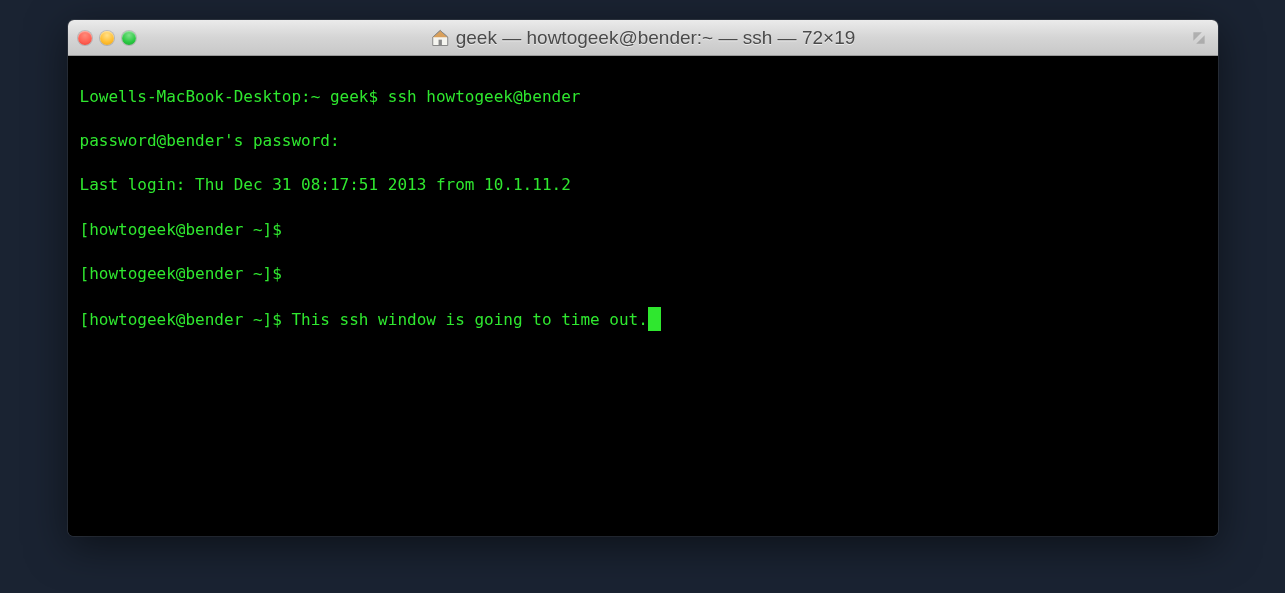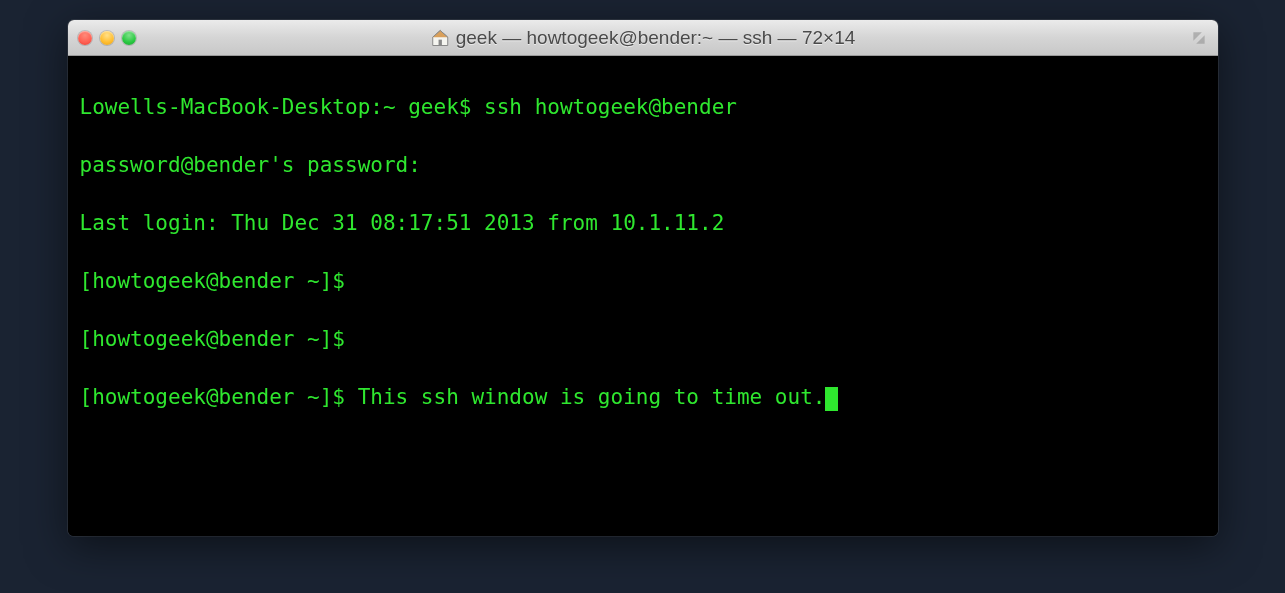--- a/index.html
+++ b/index.html
@@ -89,21 +89,21 @@
     .expand-corner svg {
       width: 100%;
       height: 100%;
     }
     
     .terminal-body {
       background: #000;
       padding: 8px 12px 60px 12px;
       min-height: 480px;
       font-family: "Menlo", "Monaco", "Consolas", monospace;
-      font-size: 21px;
+      font-size: 16px;
       line-height: 1.38;
       color: #2fe72f;
       white-space: pre;
       overflow: hidden;
     }
     
     .term-line {
       display: block;
     }
     
@@ -127,21 +127,21 @@
       <div class="traffic-light traffic-zoom"></div>
     </div>
     <div class="title-group">
       <span class="home-icon">
         <svg viewBox="0 0 24 24">
           <path d="M3 11 L12 3 L21 11 L21 21 L3 21 Z" fill="#f5f5f0" stroke="#888" stroke-width="1.2"></path>
           <path d="M3 11 L12 3 L21 11" fill="#d9a05b" stroke="#888" stroke-width="1.2"></path>
           <rect x="10" y="14" width="4" height="7" fill="#888"></rect>
         </svg>
       </span>
-      <span>geek — howtogeek@bender:~ — ssh — 72×14</span>
+      <span>geek — howtogeek@bender:~ — ssh — 72×19</span>
     </div>
     <div class="expand-corner">
       <svg viewBox="0 0 18 14">
         <path d="M1 7 L7 1 L7 13 Z M17 7 L11 1 L11 13 Z" fill="#888" transform="rotate(45 9 7)"></path>
       </svg>
     </div>
   </div>
   <div class="terminal-body">
 <span class="term-line">Lowells-MacBook-Desktop:~ geek$ ssh howtogeek@bender</span>
 <span class="term-line">password@bender's password:</span>

